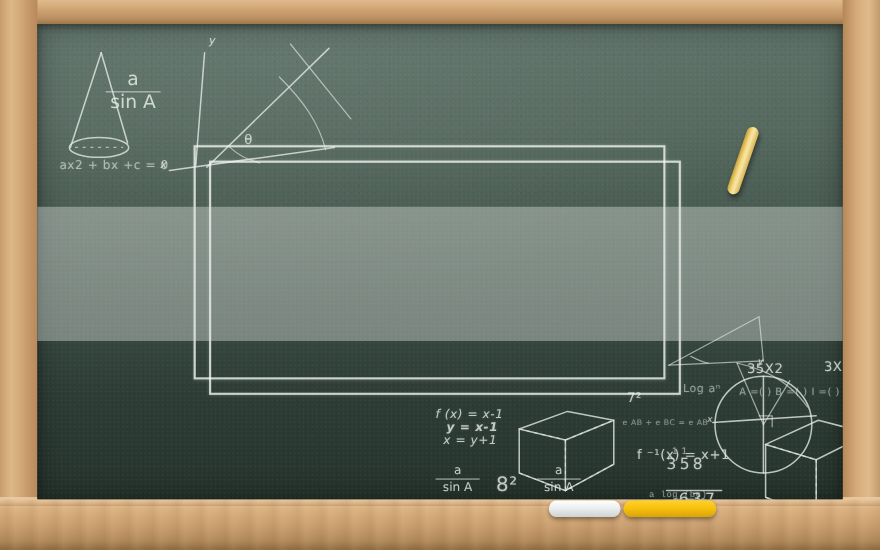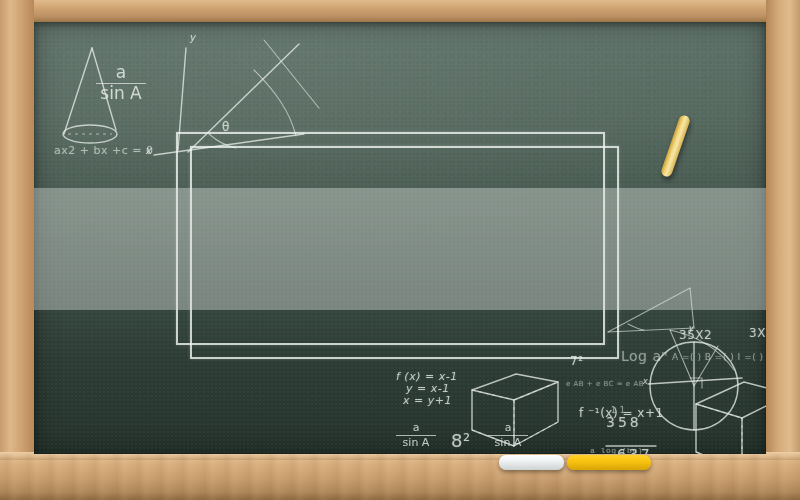--- a/index.html
+++ b/index.html
@@ -172,21 +172,21 @@
 
       <div class="frac" style="left:62px;top:42px;font-size:17px;width:50px;">
         <span class="num">a</span>
           <span class="bar"></span>
           <span class="den">sin A</span>
       </div>
 
       <div class="ctext" style="left:20px;top:122px;font-size:11px;opacity:.62;">ax2 + bx +c = 0</div>
 
       <div class="ctext" style="left:362px;top:348px;font-size:11px;font-style:italic;">f (x)  =  x-1</div>
-      <div class="ctext" style="left:372px;top:360px;font-size:11px;font-style:italic;">y  =  x-1</div>
+      <div class="ctext" style="left:372px;top:360px;font-size:11px;font-style:italic;font-weight:bold;">y  =  x-1</div>
       <div class="ctext" style="left:369px;top:372px;font-size:11px;font-style:italic;">x  =  y+1</div>
 
       <svg style="left:420px;top:338px;width:110px;height:90px;">
         <path class="cstroke" d="M18 30 L62 14 L104 22 L60 40 Z"></path>
         <path class="cstroke" d="M18 30 L18 70 L60 86 L60 40"></path>
         <path class="cstroke" d="M104 22 L104 62 L60 86"></path>
         <path class="cdash" d="M18 30 L60 40 M60 40 L60 86 M60 40 L104 22"></path>
         <path class="cdash" d="M18 70 L60 86 L104 62"></path>
       </svg>
       <div class="ctext" style="left:496px;top:332px;font-size:12px;margin-left:40px;">7²</div>
@@ -196,21 +196,21 @@
         <span class="num">a</span>
           <span class="bar"></span>
           <span class="den">sin A</span>
       </div>
       <div class="frac" style="left:454px;top:400px;font-size:11px;width:40px;">
         <span class="num">a</span>
           <span class="bar"></span>
           <span class="den">sin A</span>
       </div>
 
-      <div class="ctext" style="left:587px;top:326px;font-size:14px;opacity:.55;">Log aⁿ</div>
+      <div class="ctext" style="left:587px;top:326px;font-size:10px;opacity:.55;">Log aⁿ</div>
       <div class="ctext" style="left:545px;top:384px;font-size:12px;">f ⁻¹(x)  =  x+1</div>
       <div class="ctext" style="left:556px;top:424px;font-size:8px;opacity:.55;font-family:Liberation Mono, monospace;">a log (bc)</div>
 
       <svg style="left:608px;top:300px;width:130px;height:130px;">
         <circle class="cstroke" cx="52" cy="64" r="44"></circle>
         <path class="cstroke" d="M52 20 L52 108"></path>
         <path class="cstroke" d="M6 62 L100 56"></path>
         <path class="cstroke thin" d="M52 64 L76 24"></path>
         <path class="cstroke thin" d="M52 64 L28 8"></path>
         <path class="cstroke thin" d="M28 8 C56 14, 78 28, 92 48"></path>

